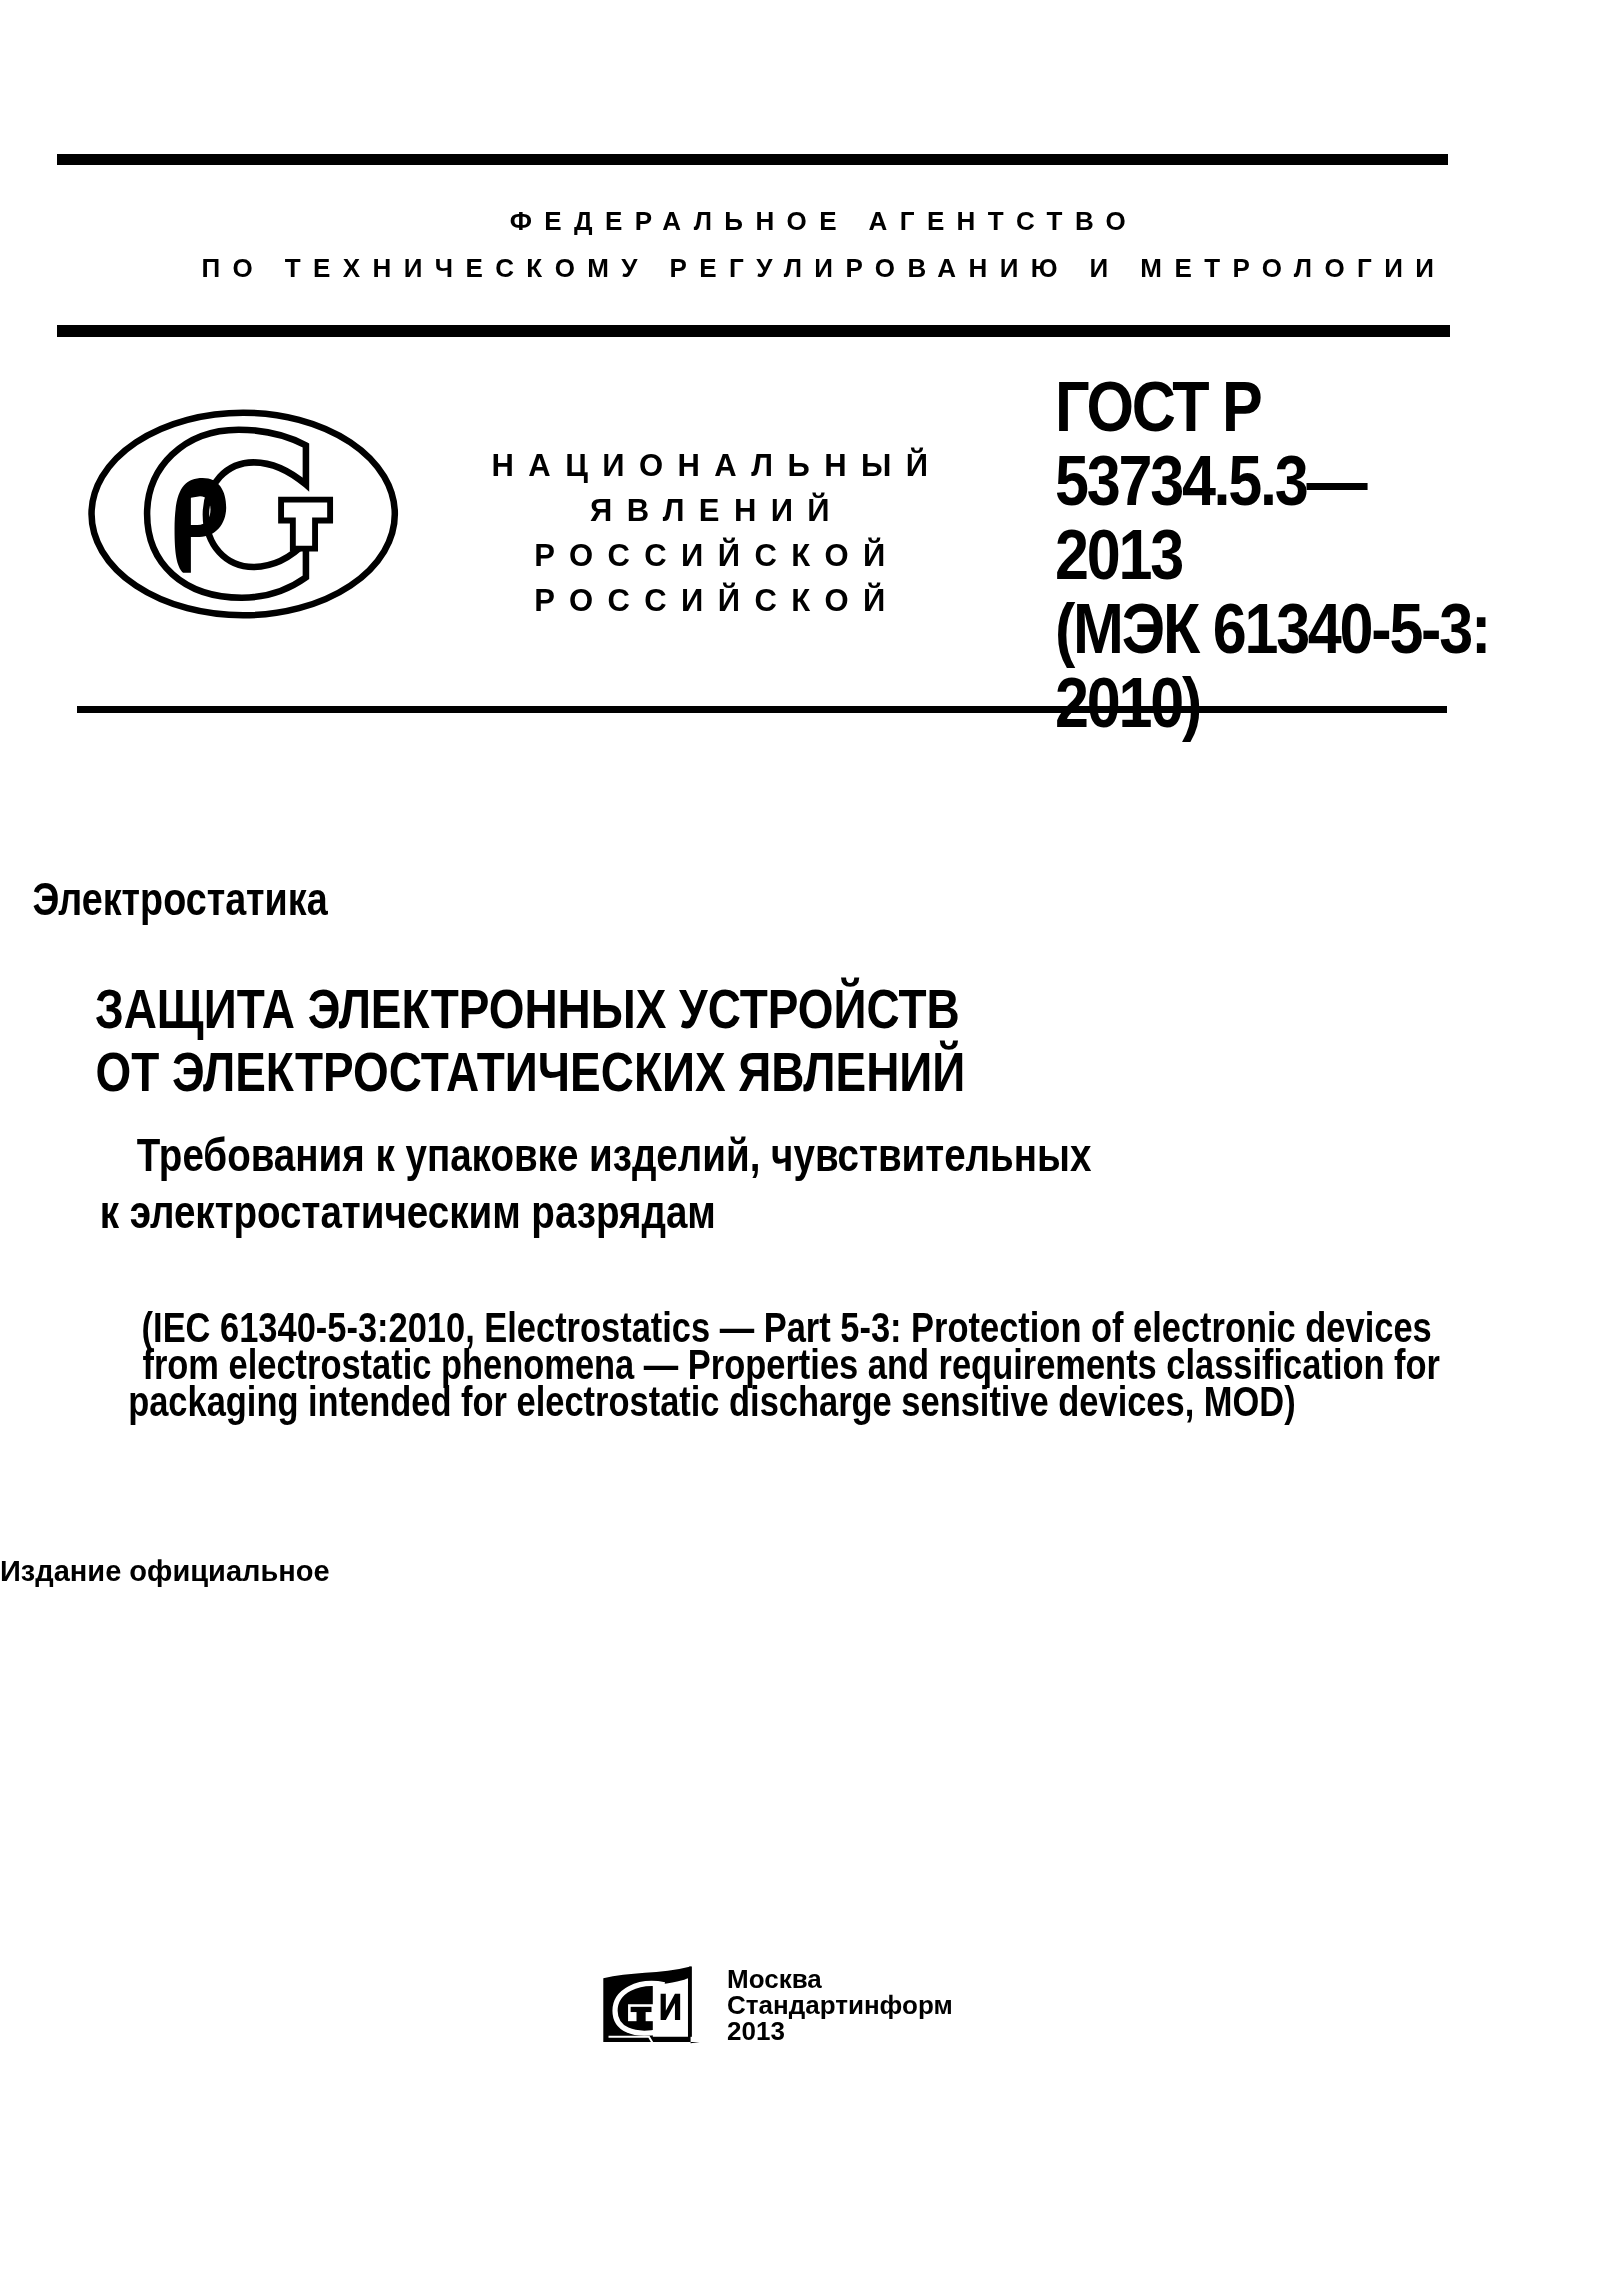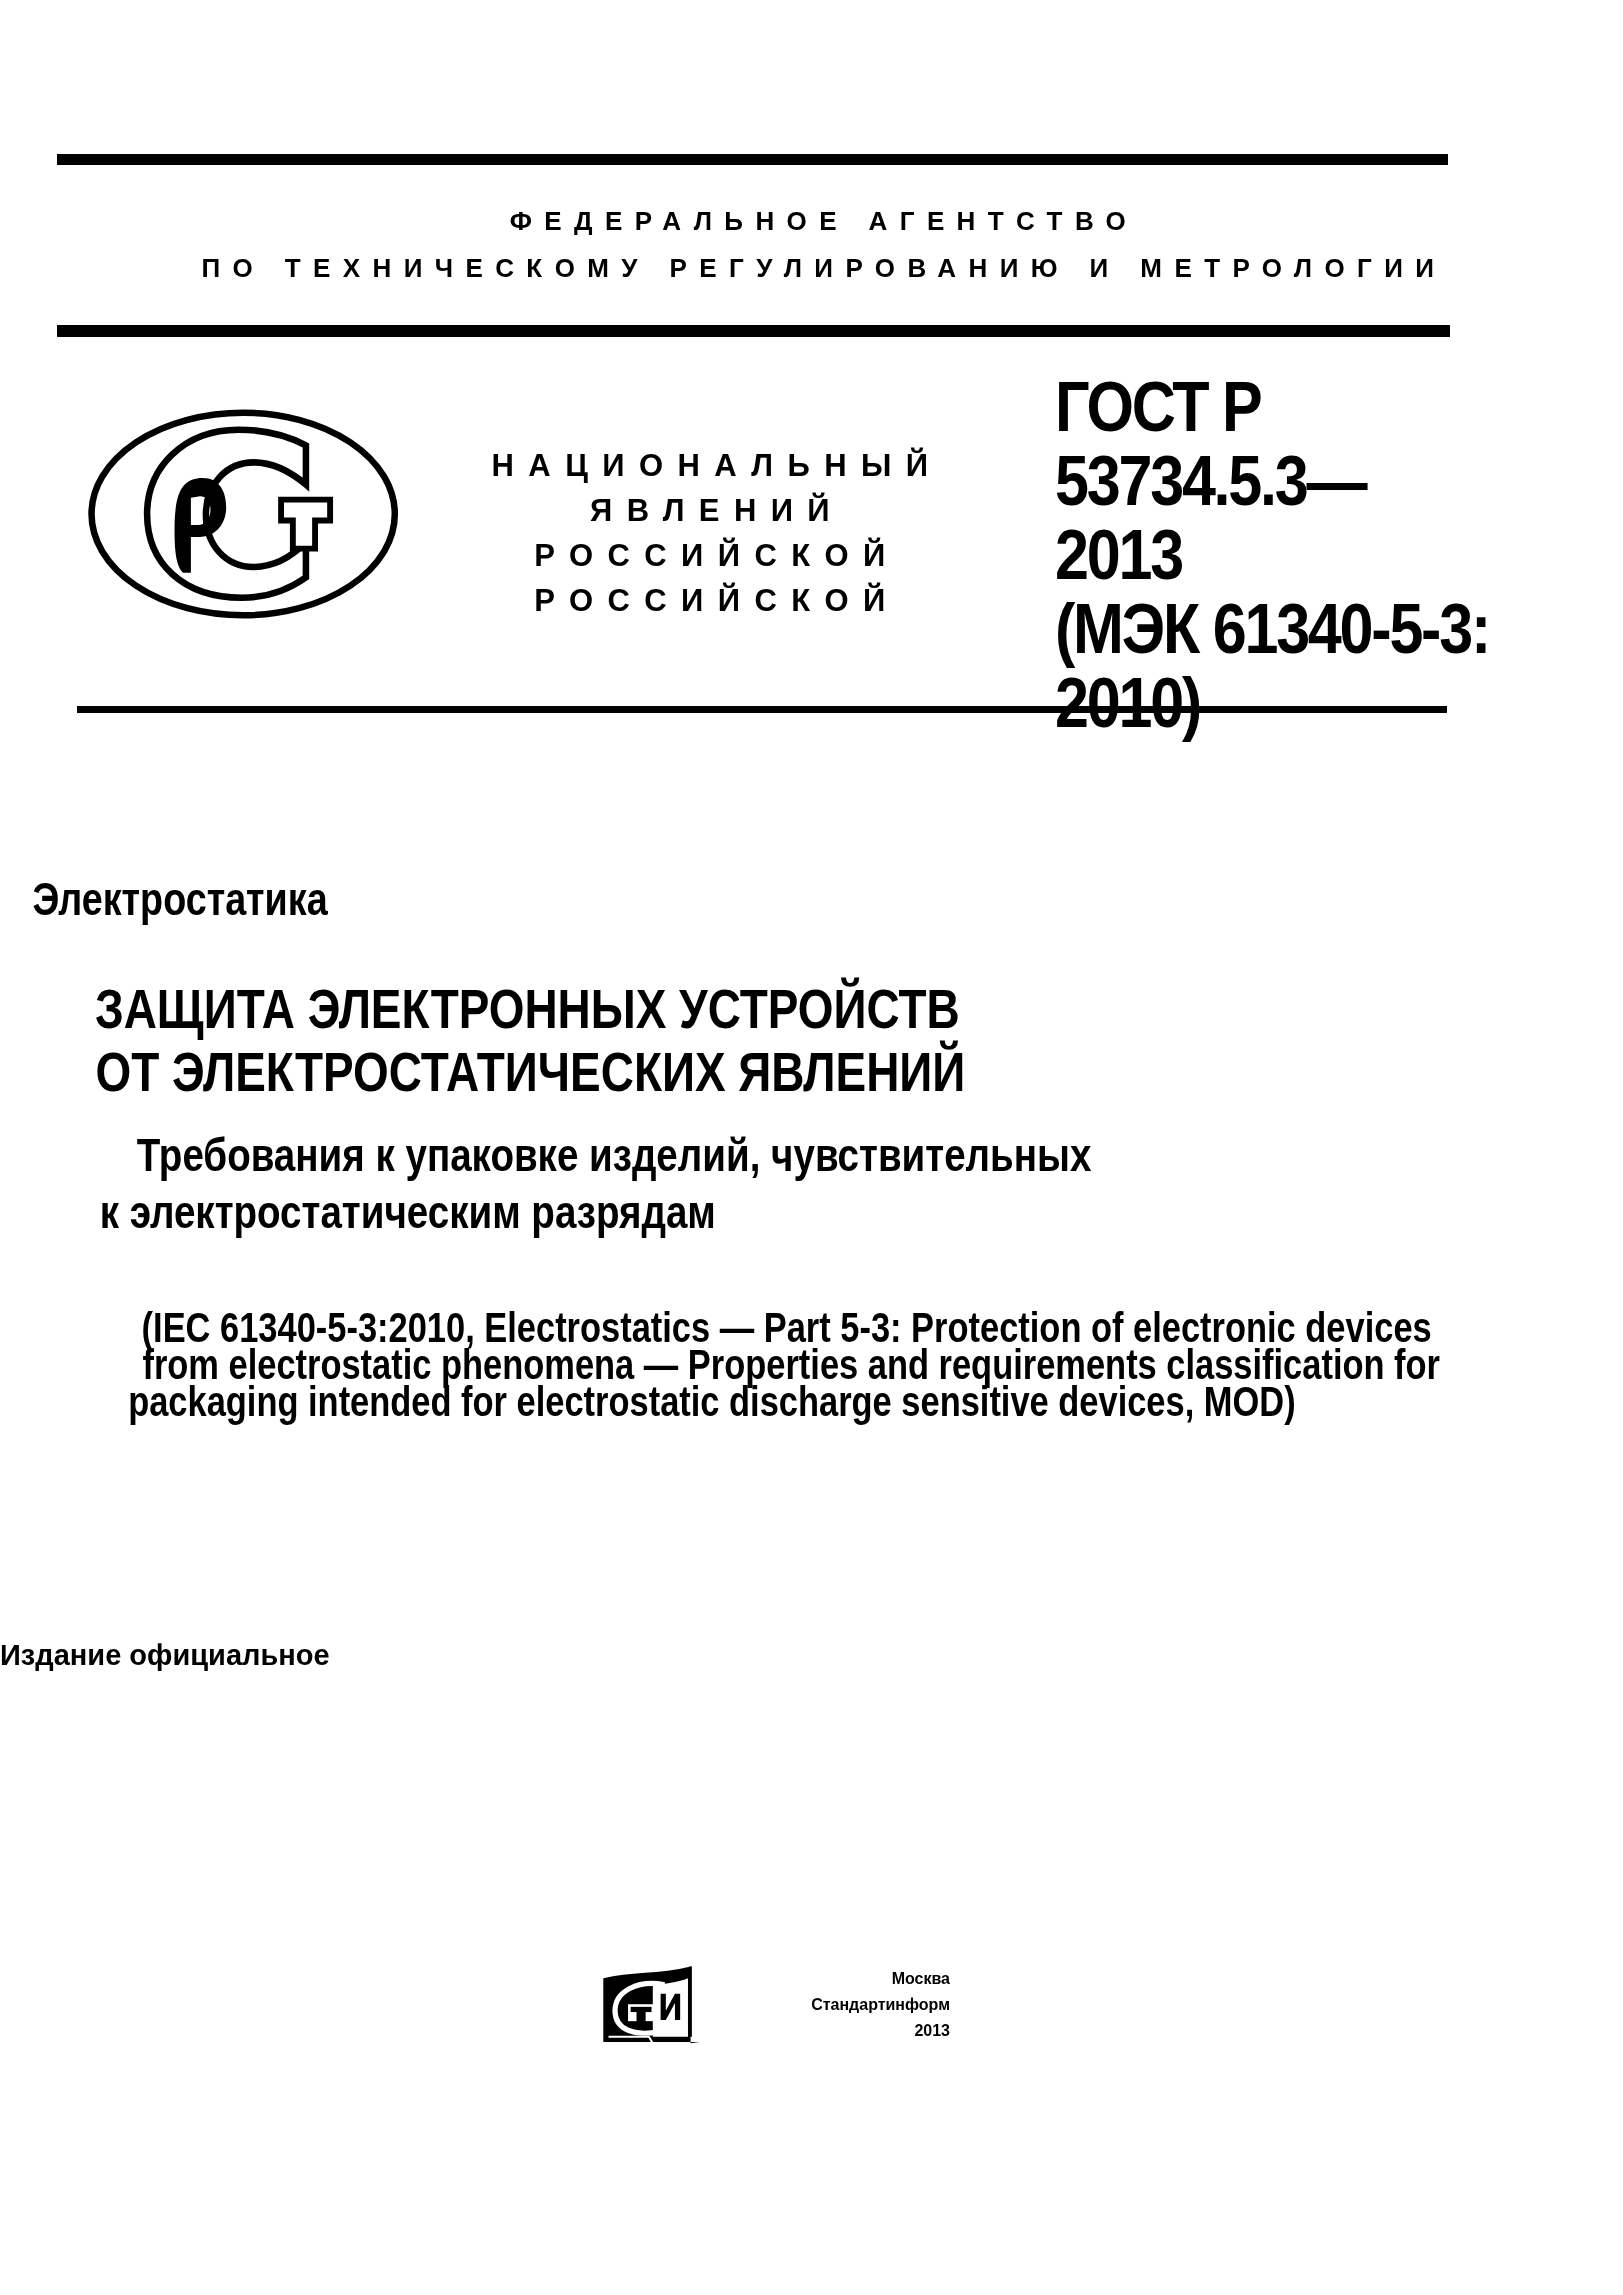--- a/index.html
+++ b/index.html
@@ -10,22 +10,22 @@
     .agency { position: absolute; left: 0; width: 1623px; text-align: center;
               font-weight: bold; font-size: 26px; line-height: 26px; letter-spacing: 12.4px; white-space: nowrap; }
     .natstd { position: absolute; left: 452px; width: 530px; text-align: center;
               font-weight: bold; font-size: 31px; line-height: 45px; letter-spacing: 14.4px; }
     .natstd div { white-space: nowrap; }
     .gost { position: absolute; left: 1055px; top: 370px; font-weight: bold;
             font-size: 71px; line-height: 74px; letter-spacing: -2.6px; transform: scaleX(0.86); transform-origin: left top; }
     .gost div { white-space: nowrap; }
     .center { position: absolute; left: 0; width: 1623px; font-weight: bold; white-space: nowrap; }
     .condensed { display: inline-block; transform: scaleX(0.82); transform-origin: center top; }
-    .pub-text { position: absolute; left: 727px; top: 1966px; width: 223px; text-align: right;
-                font-weight: bold; font-size: 16px; line-height: 26px; }
+    .pub-text { position: absolute; left: 727px; top: 1966px; width: 223px; text-align: left;
+                font-weight: bold; font-size: 26px; line-height: 26px; }
   </style>
 </head>
 <body>
 
 <div class="rule" style="left:57px; top:154px; width:1391px; height:11px;"></div>
 <div class="rule" style="left:57px; top:325px; width:1393px; height:11.8px;"></div>
 <div class="rule" style="left:77px; top:706px; width:1370px; height:7.2px;"></div>
 
 <div class="agency" style="top:208px; padding-left:12.4px;">ФЕДЕРАЛЬНОЕ АГЕНТСТВО</div>
 <div class="agency" style="top:255px; padding-left:12.4px;">ПО ТЕХНИЧЕСКОМУ РЕГУЛИРОВАНИЮ И МЕТРОЛОГИИ</div>
@@ -70,21 +70,21 @@
   <div><span class="condensed">Требования к упаковке изделий, чувствительных</span></div>
   <div><span class="condensed">к электростатическим разрядам</span></div>
 </div>
 
 <div class="center" style="top:1309px; font-size:42px; line-height:37px;">
   <div><span class="condensed">(IEC 61340-5-3:2010, Electrostatics — Part 5-3: Protection of electronic devices</span></div>
   <div><span class="condensed">from electrostatic phenomena — Properties and requirements classification for</span></div>
   <div><span class="condensed">packaging intended for electrostatic discharge sensitive devices, MOD)</span></div>
 </div>
 
-<div class="center" style="top:1639px; font-size:29px; line-height:33px;">Издание официальное</div>
+<div class="center" style="top:1555px; font-size:29px; line-height:33px;">Издание официальное</div>
 
 <div class="abs" style="left:602px; top:1965px; width:99px; height:85px;">
   <svg width="99" height="85" viewBox="0 0 152 130">
     <path d="M2 20 C40 10 90 14 136 2 L136 120 L150 118 L2 118 Z" fill="#000"></path>
     <path d="M136 2 L136 110" stroke="#000" stroke-width="4"></path>
     <path d="M78 30 C110 28 128 22 132 20 L132 110 L78 110 Z" fill="#fff"></path>
     <path d="M96 30 C55 22 20 40 20 70 C20 98 48 110 88 102" fill="none" stroke="#fff" stroke-width="8"></path>
     <rect x="40" y="60" width="40" height="26" fill="#fff"></rect>
     <rect x="53" y="70" width="14" height="22" fill="#000"></rect>
     <rect x="44" y="64" width="32" height="8" fill="#000"></rect>

